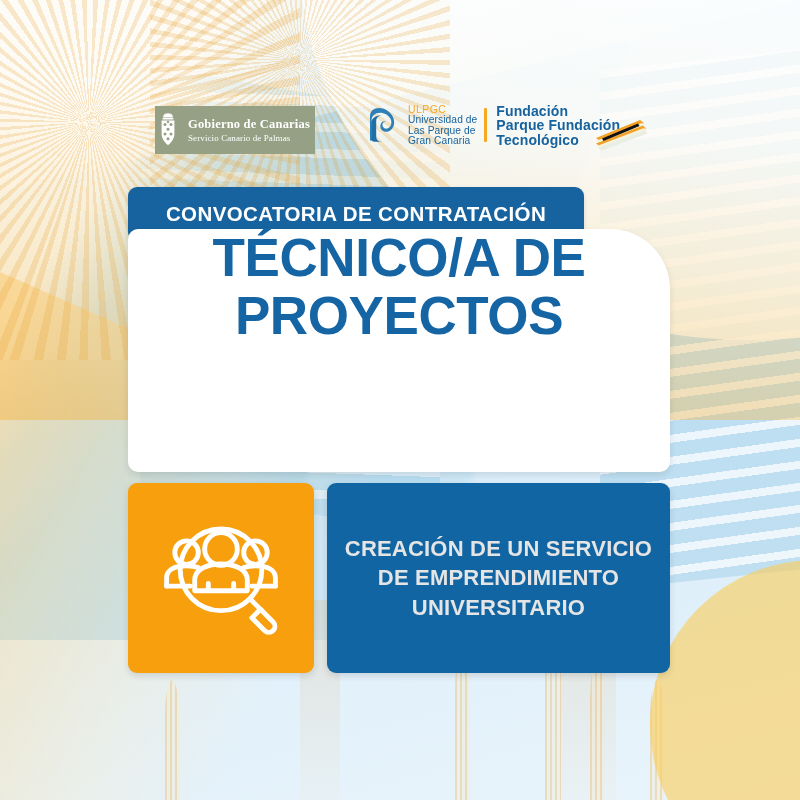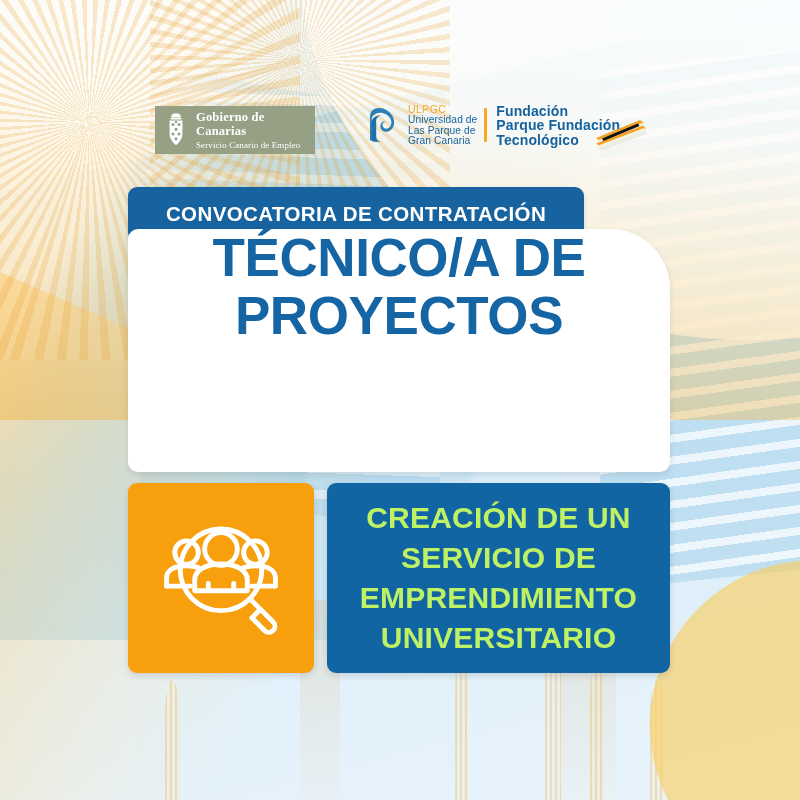--- a/index.html
+++ b/index.html
@@ -109,21 +109,21 @@
     line-height:42px;text-align:center;font-family:"Liberation Sans",sans-serif;
   }
   
   .bg-col{position:absolute;background:linear-gradient(180deg,rgba(222,194,150,0.30),rgba(244,226,195,0.10));}
 
   
   .logobar{position:absolute;left:0;top:48px;width:800px;height:64px;}
 
   .gov-logo{
     position:absolute;left:155px;top:58px;width:160px;height:48px;
-    background:#96a084;display:flex;align-items:center;padding:0 8px;box-sizing:border-box;
+    background:#96a084;display:flex;align-items:center;padding:0 0;box-sizing:border-box;
   }
   .gov-shield{width:26px;height:38px;flex:0 0 26px;margin-right:7px;position:relative;}
   .gov-txt{display:flex;flex-direction:column;justify-content:center;color:#ffffff;}
   .gov-t1{font-family:"Liberation Serif",serif;font-weight:bold;font-size:12.5px;letter-spacing:.2px;line-height:14px;}
   .gov-t2{font-family:"Liberation Serif",serif;font-size:9px;letter-spacing:.1px;line-height:12px;margin-top:1px;}
 
   .ulpgc{position:absolute;left:368px;top:56px;display:flex;align-items:center;}
   .ulpgc-mark{width:34px;height:36px;margin-right:6px;flex:0 0 34px;}
   .ulpgc-t{line-height:1.02;}
   .ulpgc-acr{color:#f7a823;font-weight:normal;font-size:10.5px;letter-spacing:.4px;}
@@ -163,21 +163,21 @@
     box-shadow:0 3px 7px rgba(0,0,0,.12);
   }
 
   .bluecard{
     position:absolute;left:327px;top:483px;width:343px;height:190px;
     background:#1265a3;border-radius:9px;
     display:flex;align-items:center;justify-content:center;
     box-shadow:0 3px 7px rgba(0,0,0,.12);
   }
   .bluecard p{
-    margin:0;color:#bef264;font-weight:bold;font-size:30px;line-height:1.33;
+    margin:0;color:#e5e5e5;font-weight:bold;font-size:22px;line-height:1.33;
     text-align:center;letter-spacing:.2px;font-family:"Liberation Sans",sans-serif;
   }
 </style>
 </head>
 <body>
 
 <div id="poster">
 
   <div class="bg-layer bg-sky"></div>
   <div class="bg-layer bg-building"></div>
@@ -218,21 +218,21 @@
             <circle cx="13" cy="18.2" r="1.5"></circle>
             <circle cx="10" cy="23" r="1.5"></circle>
               <circle cx="16" cy="23" r="1.5"></circle>
             <circle cx="13" cy="27.8" r="1.5"></circle>
             <circle cx="13" cy="10.9" r="1.2"></circle>
           </g>
         </svg>
       </div>
       <div class="gov-txt">
         <div class="gov-t1">Gobierno de Canarias</div>
-        <div class="gov-t2">Servicio Canario de Empleo</div>
+        <div class="gov-t2">Servicio Canario de Palmas</div>
       </div>
     </div>
 
     <div class="ulpgc">
       <div class="ulpgc-mark">
         <svg viewBox="0 0 34 36" width="34" height="36" aria-hidden="true">
           <path d="M2 9 C2 2.5 8.5 -0.5 15 1.6 C23 4.2 28 12 25.5 19 C24 23.2 20 25.6 16.4 24.6
                    C13.2 23.7 11.6 20.4 12.6 17.4 C13.4 15 15.8 13.8 17.8 14.6
                    C15.4 14.6 13.9 16.8 14.6 19 C15.3 21.2 17.8 22.3 20 21.3
                    C23.2 19.9 24.4 15.4 22.4 11.6 C19.9 6.9 13.6 4.4 8.6 6.3

